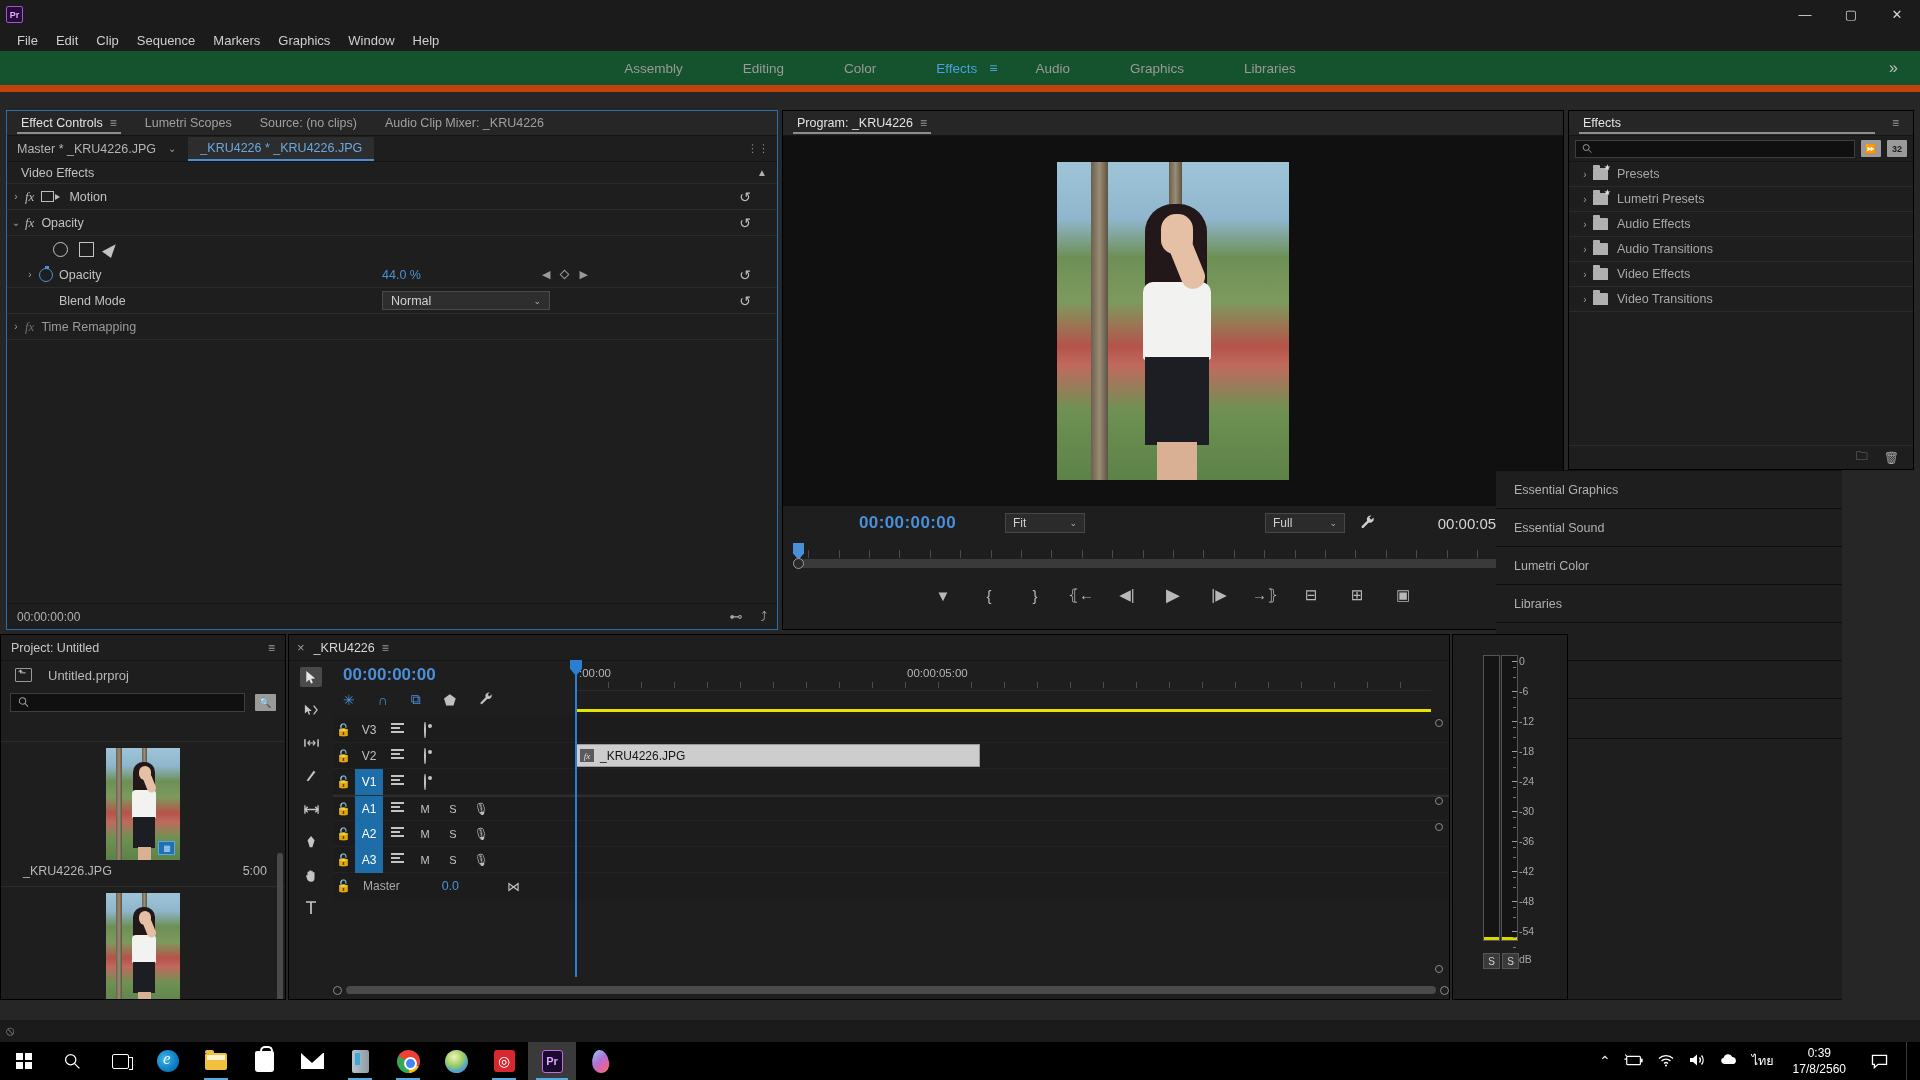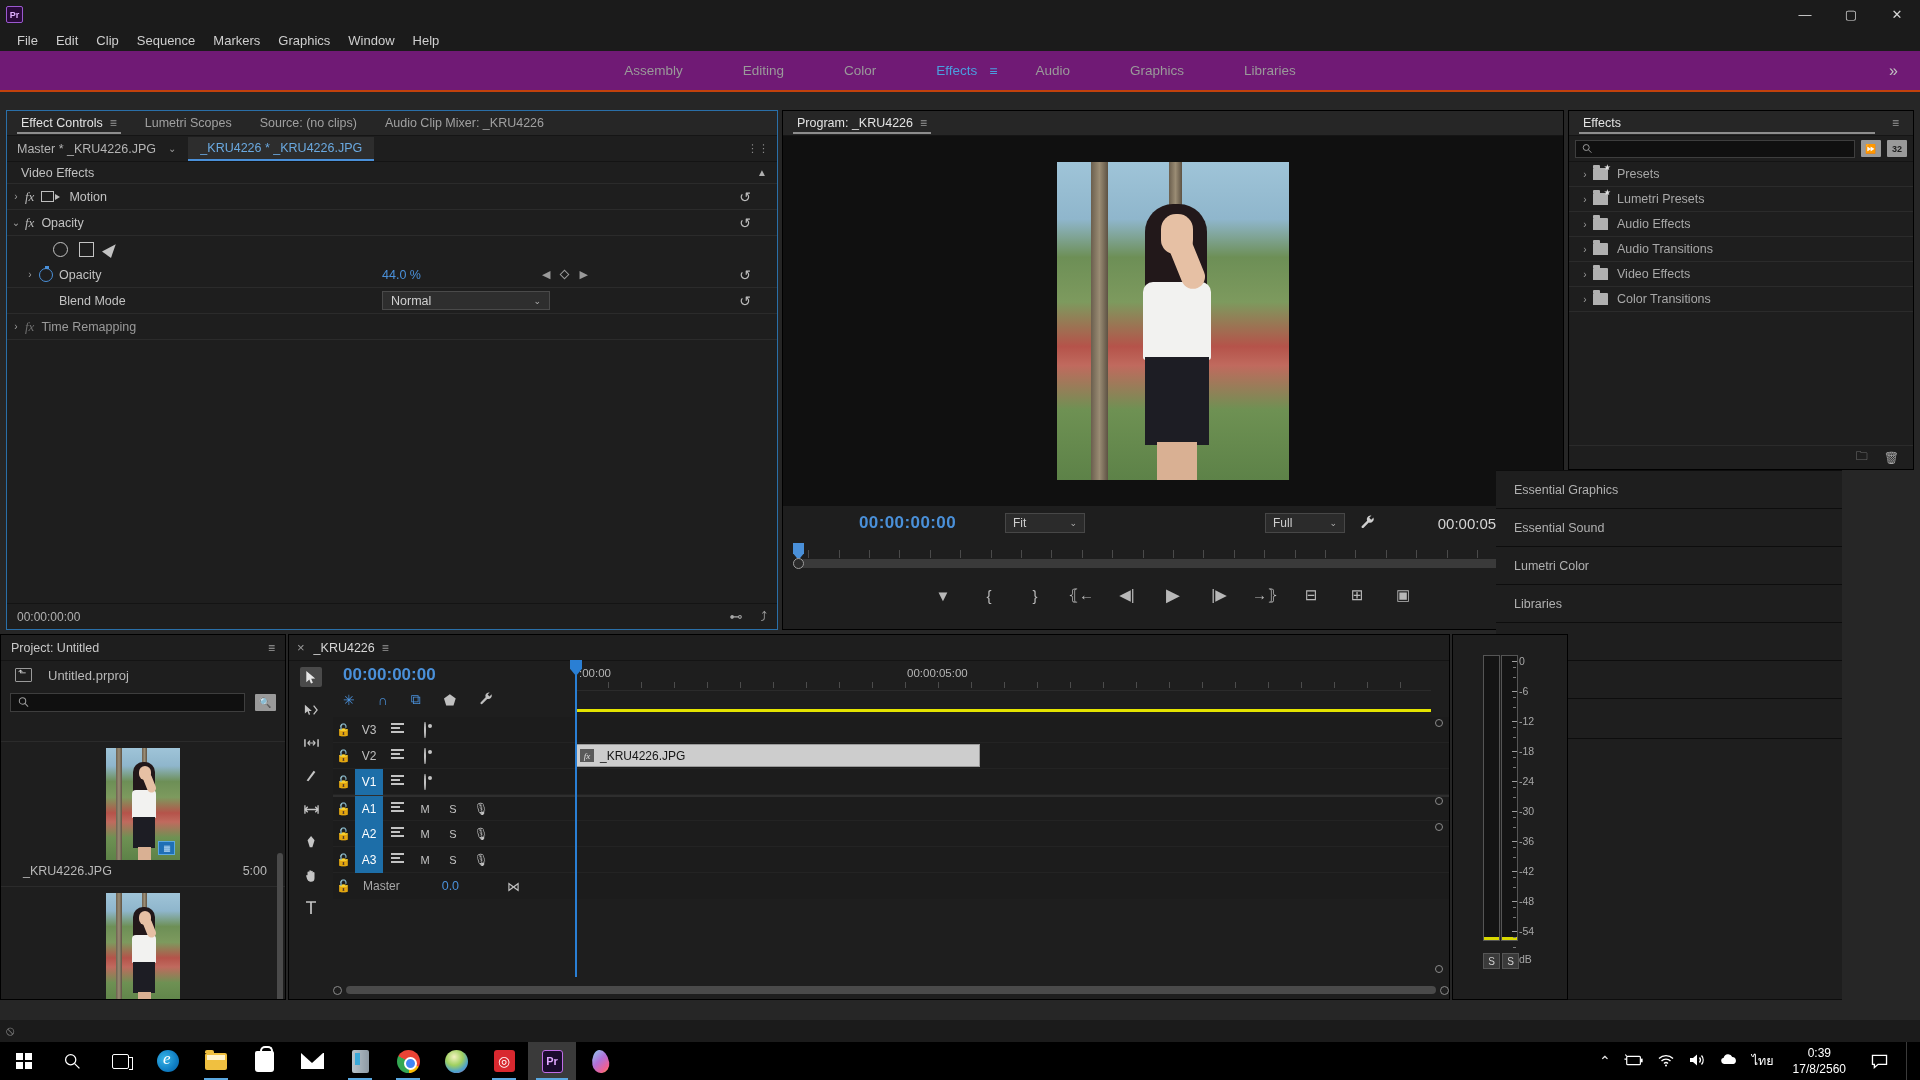--- a/index.html
+++ b/index.html
@@ -29,22 +29,22 @@
     width:46px; height:29px; display:flex; align-items:center; justify-content:center;
     color:#d6d6d6; font-size:13px;
   }
 
   
   .menubar { height:22px; background:#1b1b1b; display:flex; align-items:center; padding-left:8px; }
   .menu-item { padding:2px 9px; font-size:13px; color:#cfcfcf; }
 
   
   .workspacebar {
-    height:41px; background:#701a75; display:flex; align-items:center;
-    justify-content:center; position:relative; border-bottom:2px solid #c2410c;text-align:center;
+    height:41px; background:#14532d; display:flex; align-items:center;
+    justify-content:center; position:relative; border-bottom:7px solid #c2410c;text-align:center;
   }
   .ws-tabs { display:flex; align-items:center; gap:0px; }
   .ws-tab {
     padding:5px 30px; font-size:13.5px; color:#9a9a9a;
   }
   .ws-tab.active { color:#4a9fe0; }
   .ws-menu-icon { color:#4a9fe0; font-size:14px; margin-left:-18px; margin-right:8px; }
   .ws-overflow { position:absolute; right:22px; color:#c0c0c0; font-size:16px; }
 
   
@@ -707,21 +707,21 @@
         <span>Audio Transitions</span>
       </div>
       <div class="efx-row">
         <span class="efx-twisty">›</span>
         <span class="folder-ico"></span>
         <span>Video Effects</span>
       </div>
       <div class="efx-row">
         <span class="efx-twisty">›</span>
         <span class="folder-ico"></span>
-        <span>Color Transitions</span>
+        <span>Video Transitions</span>
       </div>
     </div>
 
     <div class="efx-footer">
       <span>🗀</span>
       <span>🗑</span>
     </div>
   </div>
 
   <div class="stack-panel" style="top:470px">

